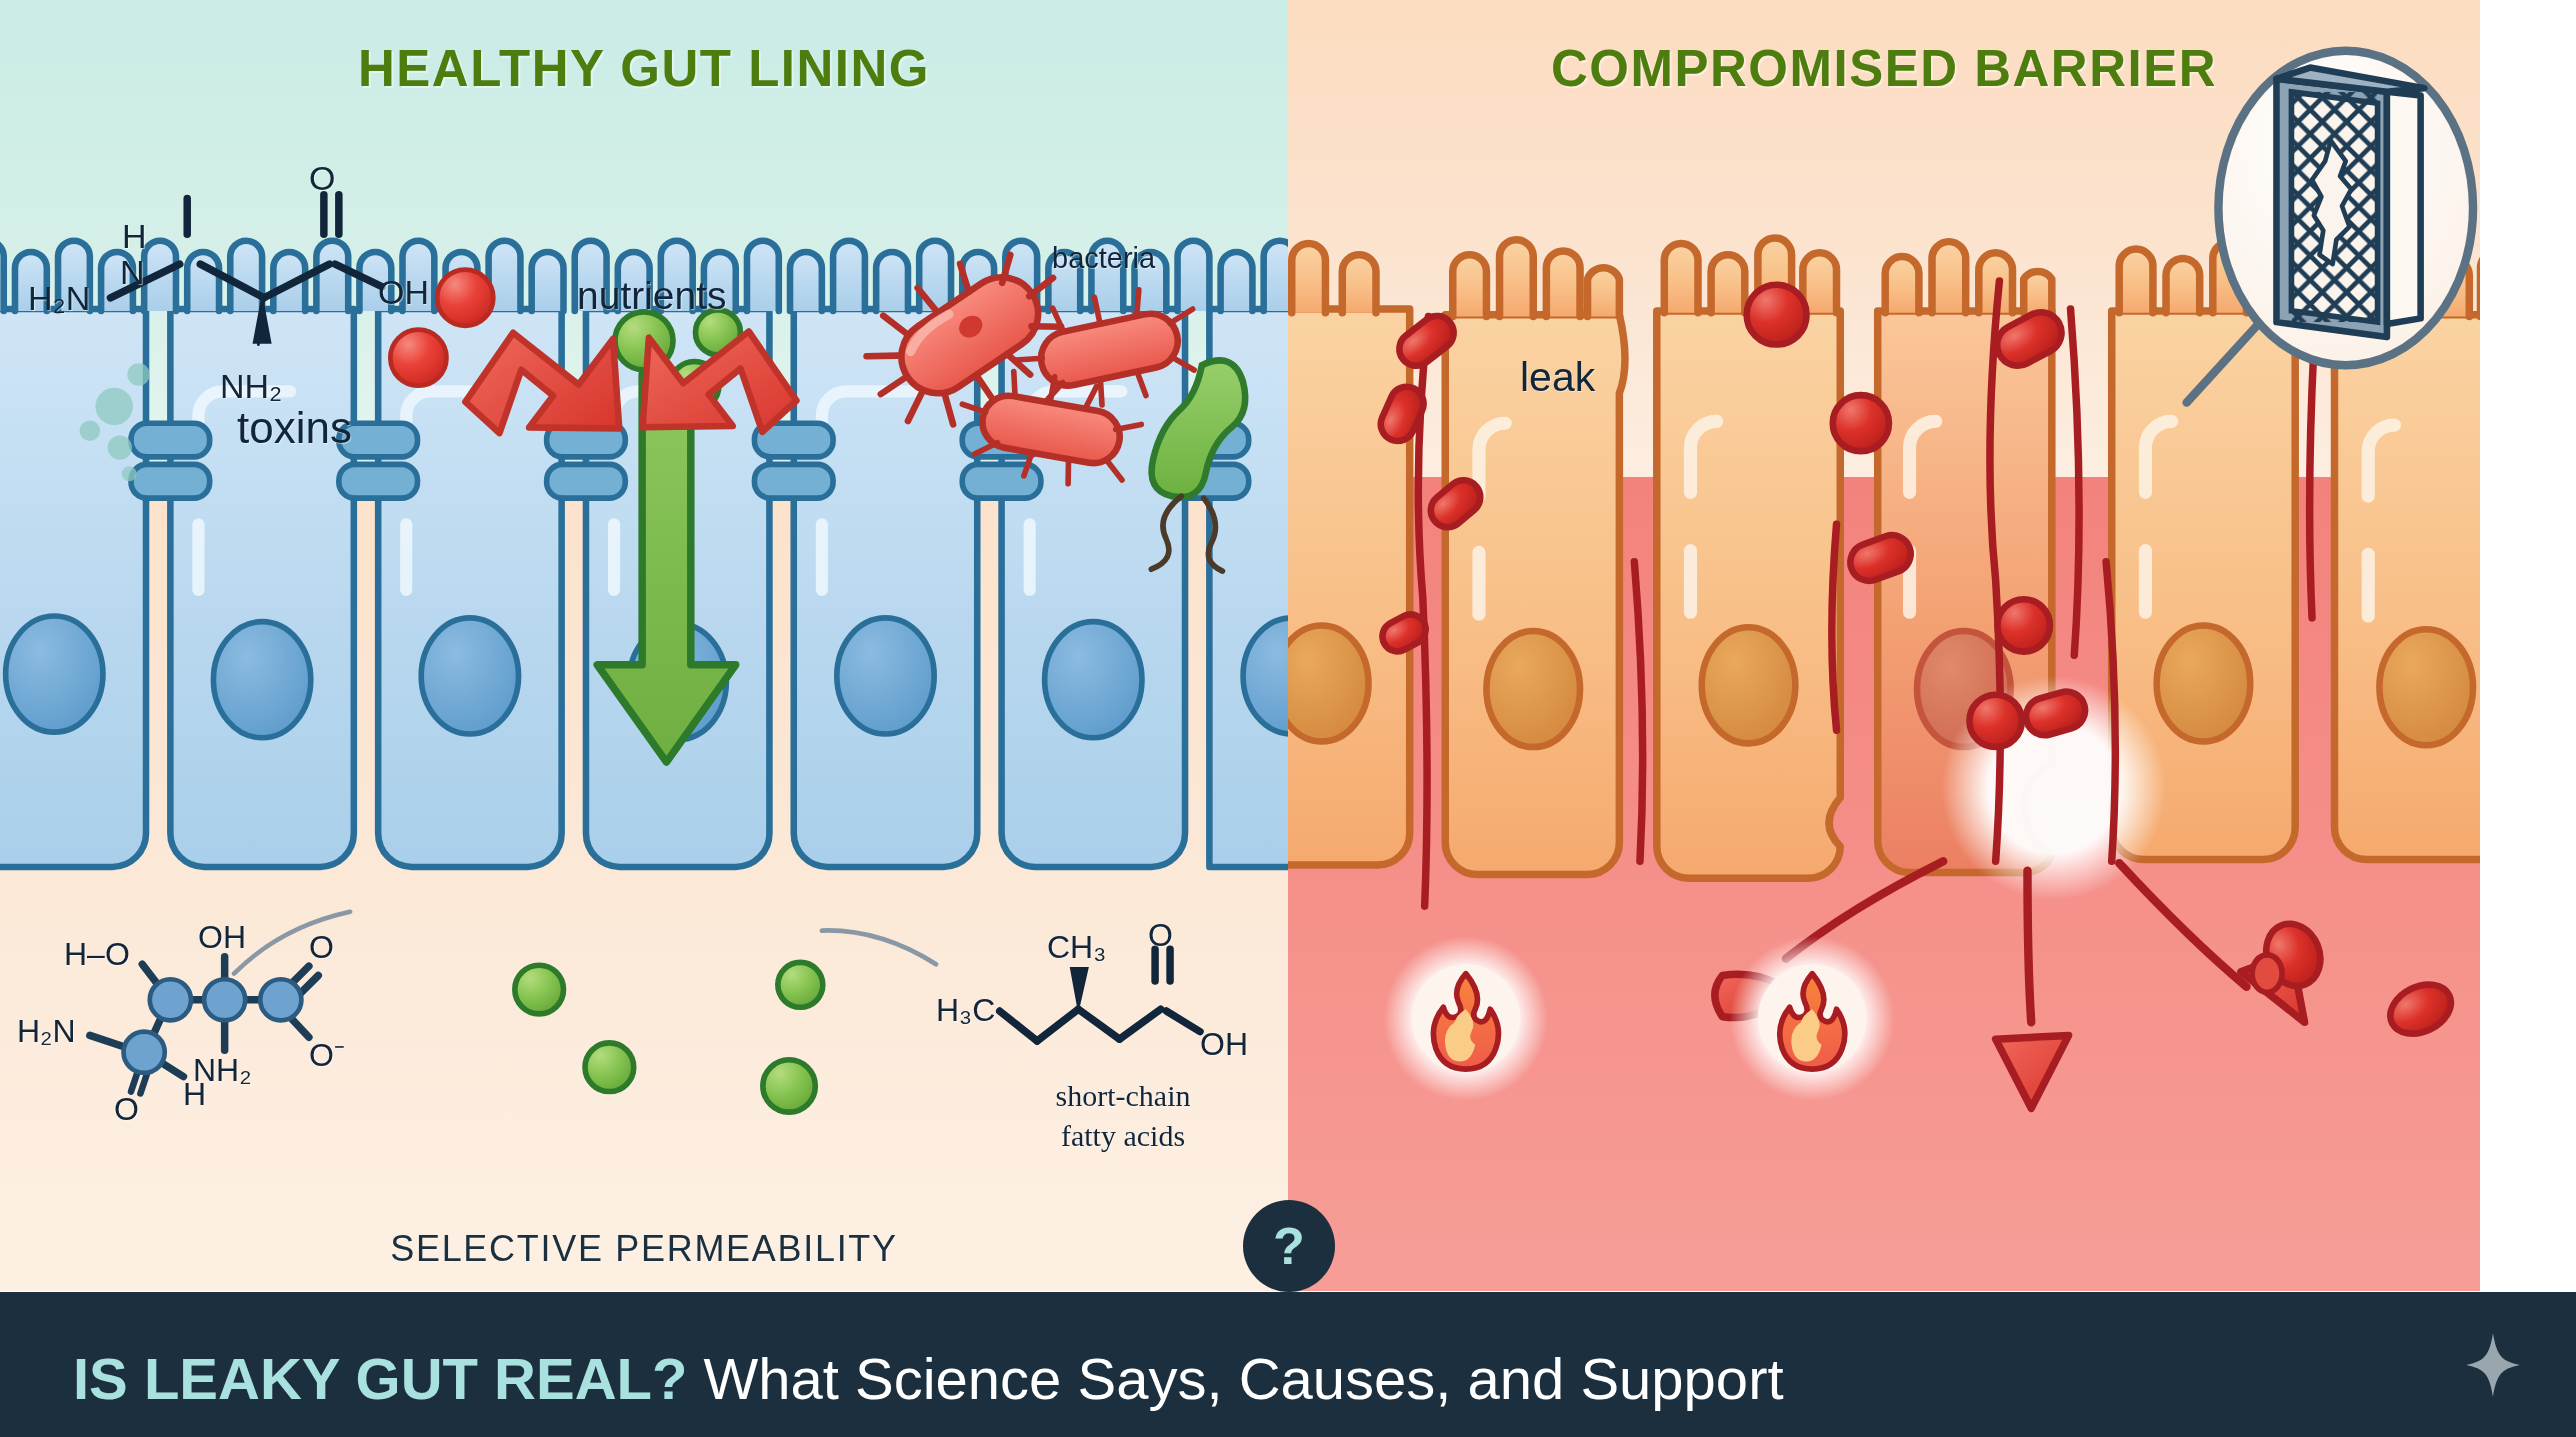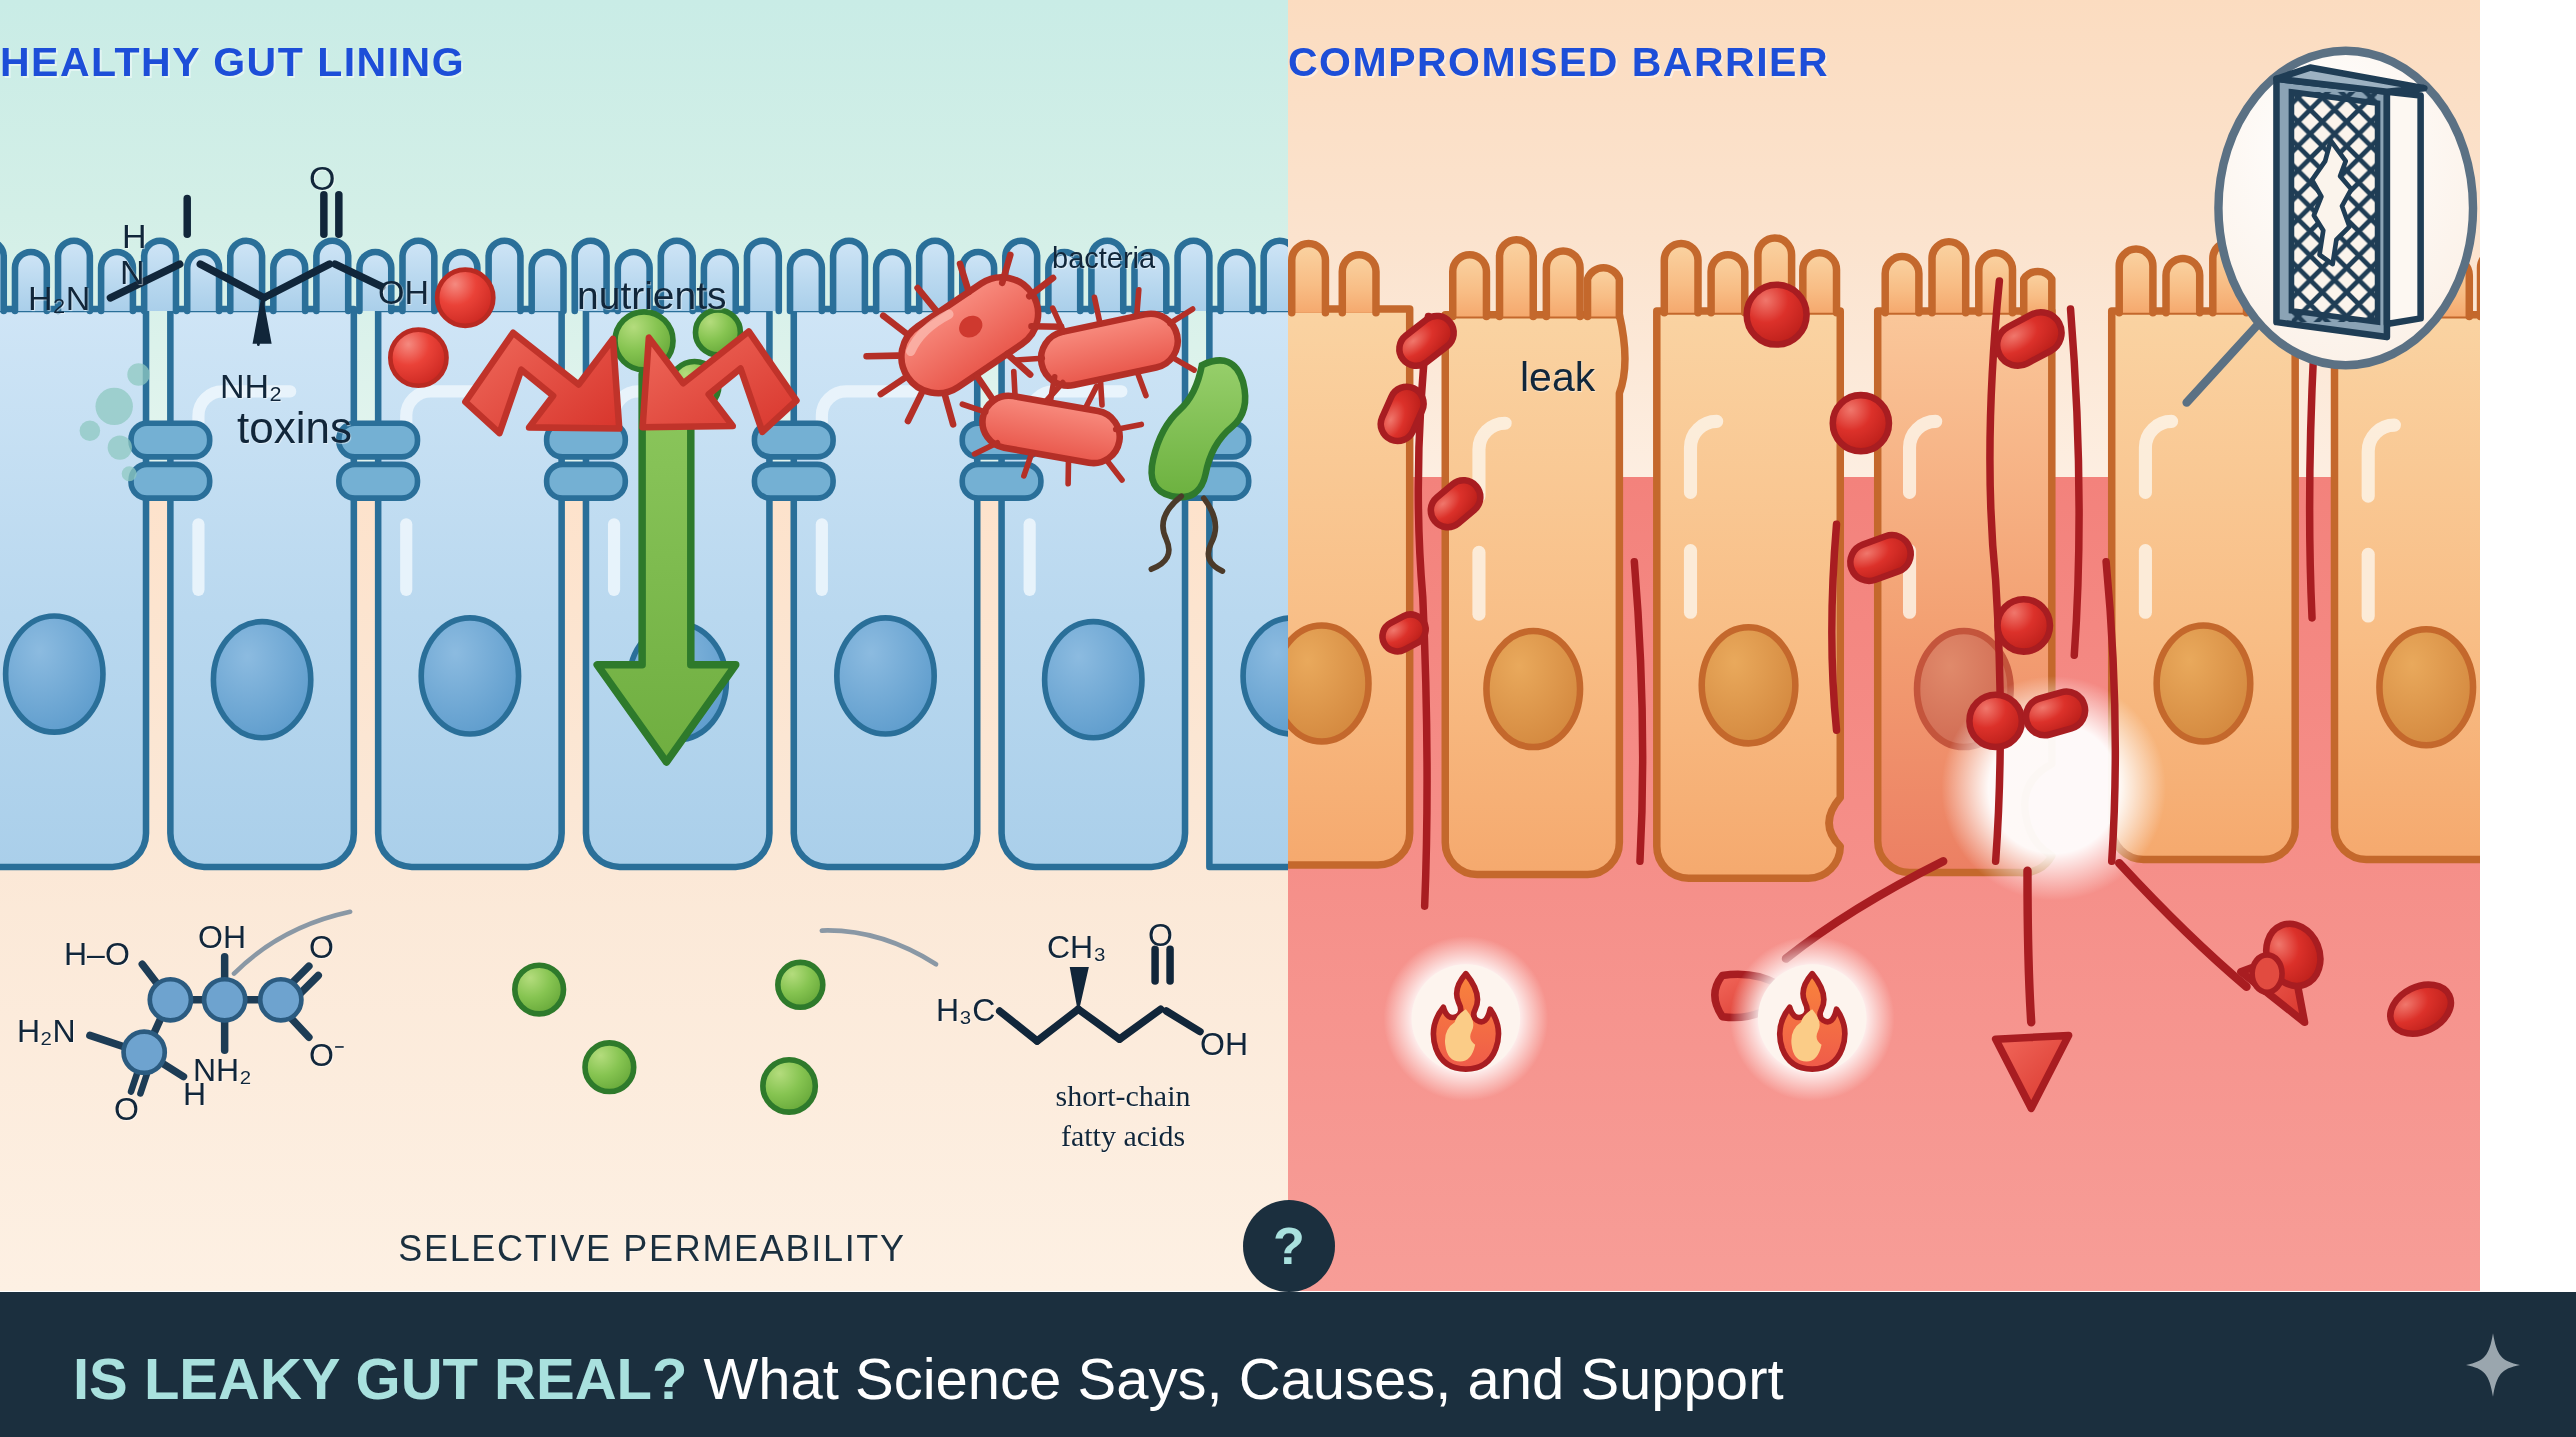--- a/index.html
+++ b/index.html
@@ -14,28 +14,28 @@
   .lumen{position:absolute;left:0;top:0;width:100%;height:477px;}
   #left-panel .lumen{background:linear-gradient(180deg,#c9ece6 0%,#d3efe7 45%,#e4f5ef 100%);}
   #right-panel .lumen{background:linear-gradient(180deg,#fbdcc0 0%,#fbe3ce 50%,#fdeee1 100%);}
 
   .tissue{position:absolute;left:0;top:477px;width:100%;height:814px;}
   #left-panel .tissue{background:linear-gradient(180deg,#fde2cb 0%,#fbe7d5 40%,#fdf0e3 100%);}
   #right-panel .tissue{background:linear-gradient(180deg,#f3827c 0%,#f58d87 40%,#f79d97 100%);}
 
   
   .panel-title{
-    position:absolute;top:39px;width:100%;
-    font-size:41px;font-weight:bold;letter-spacing:1.5px;
-    color:#1d4ed8;text-shadow:1.9px 1.9px 0 rgba(255,255,255,.45);
+    position:absolute;top:39px;width:100%;text-align:center;
+    font-size:51px;font-weight:bold;letter-spacing:1.5px;
+    color:#4d7c0f;text-shadow:1.9px 1.9px 0 rgba(255,255,255,.45);
   }
   .panel-footer{
     position:absolute;bottom:22.5px;width:100%;text-align:center;
     font-size:36px;font-weight:normal;letter-spacing:1.7px;
-    color:#1b2f3e;text-shadow:0.9px 0.9px 0 rgba(255,255,255,.4);padding-left:8px;
+    color:#1b2f3e;text-shadow:0.9px 0.9px 0 rgba(255,255,255,.4);
   }
 
   .free-label{
     position:absolute;color:#11263a;font-size:36px;
     text-shadow:0.9px 0.9px 0.9px rgba(255,255,255,.55);white-space:nowrap;
   }
   .free-label.small{font-size:30px;line-height:36px;text-align:center;font-family:Liberation Serif, serif;}
 
   
   #banner{

